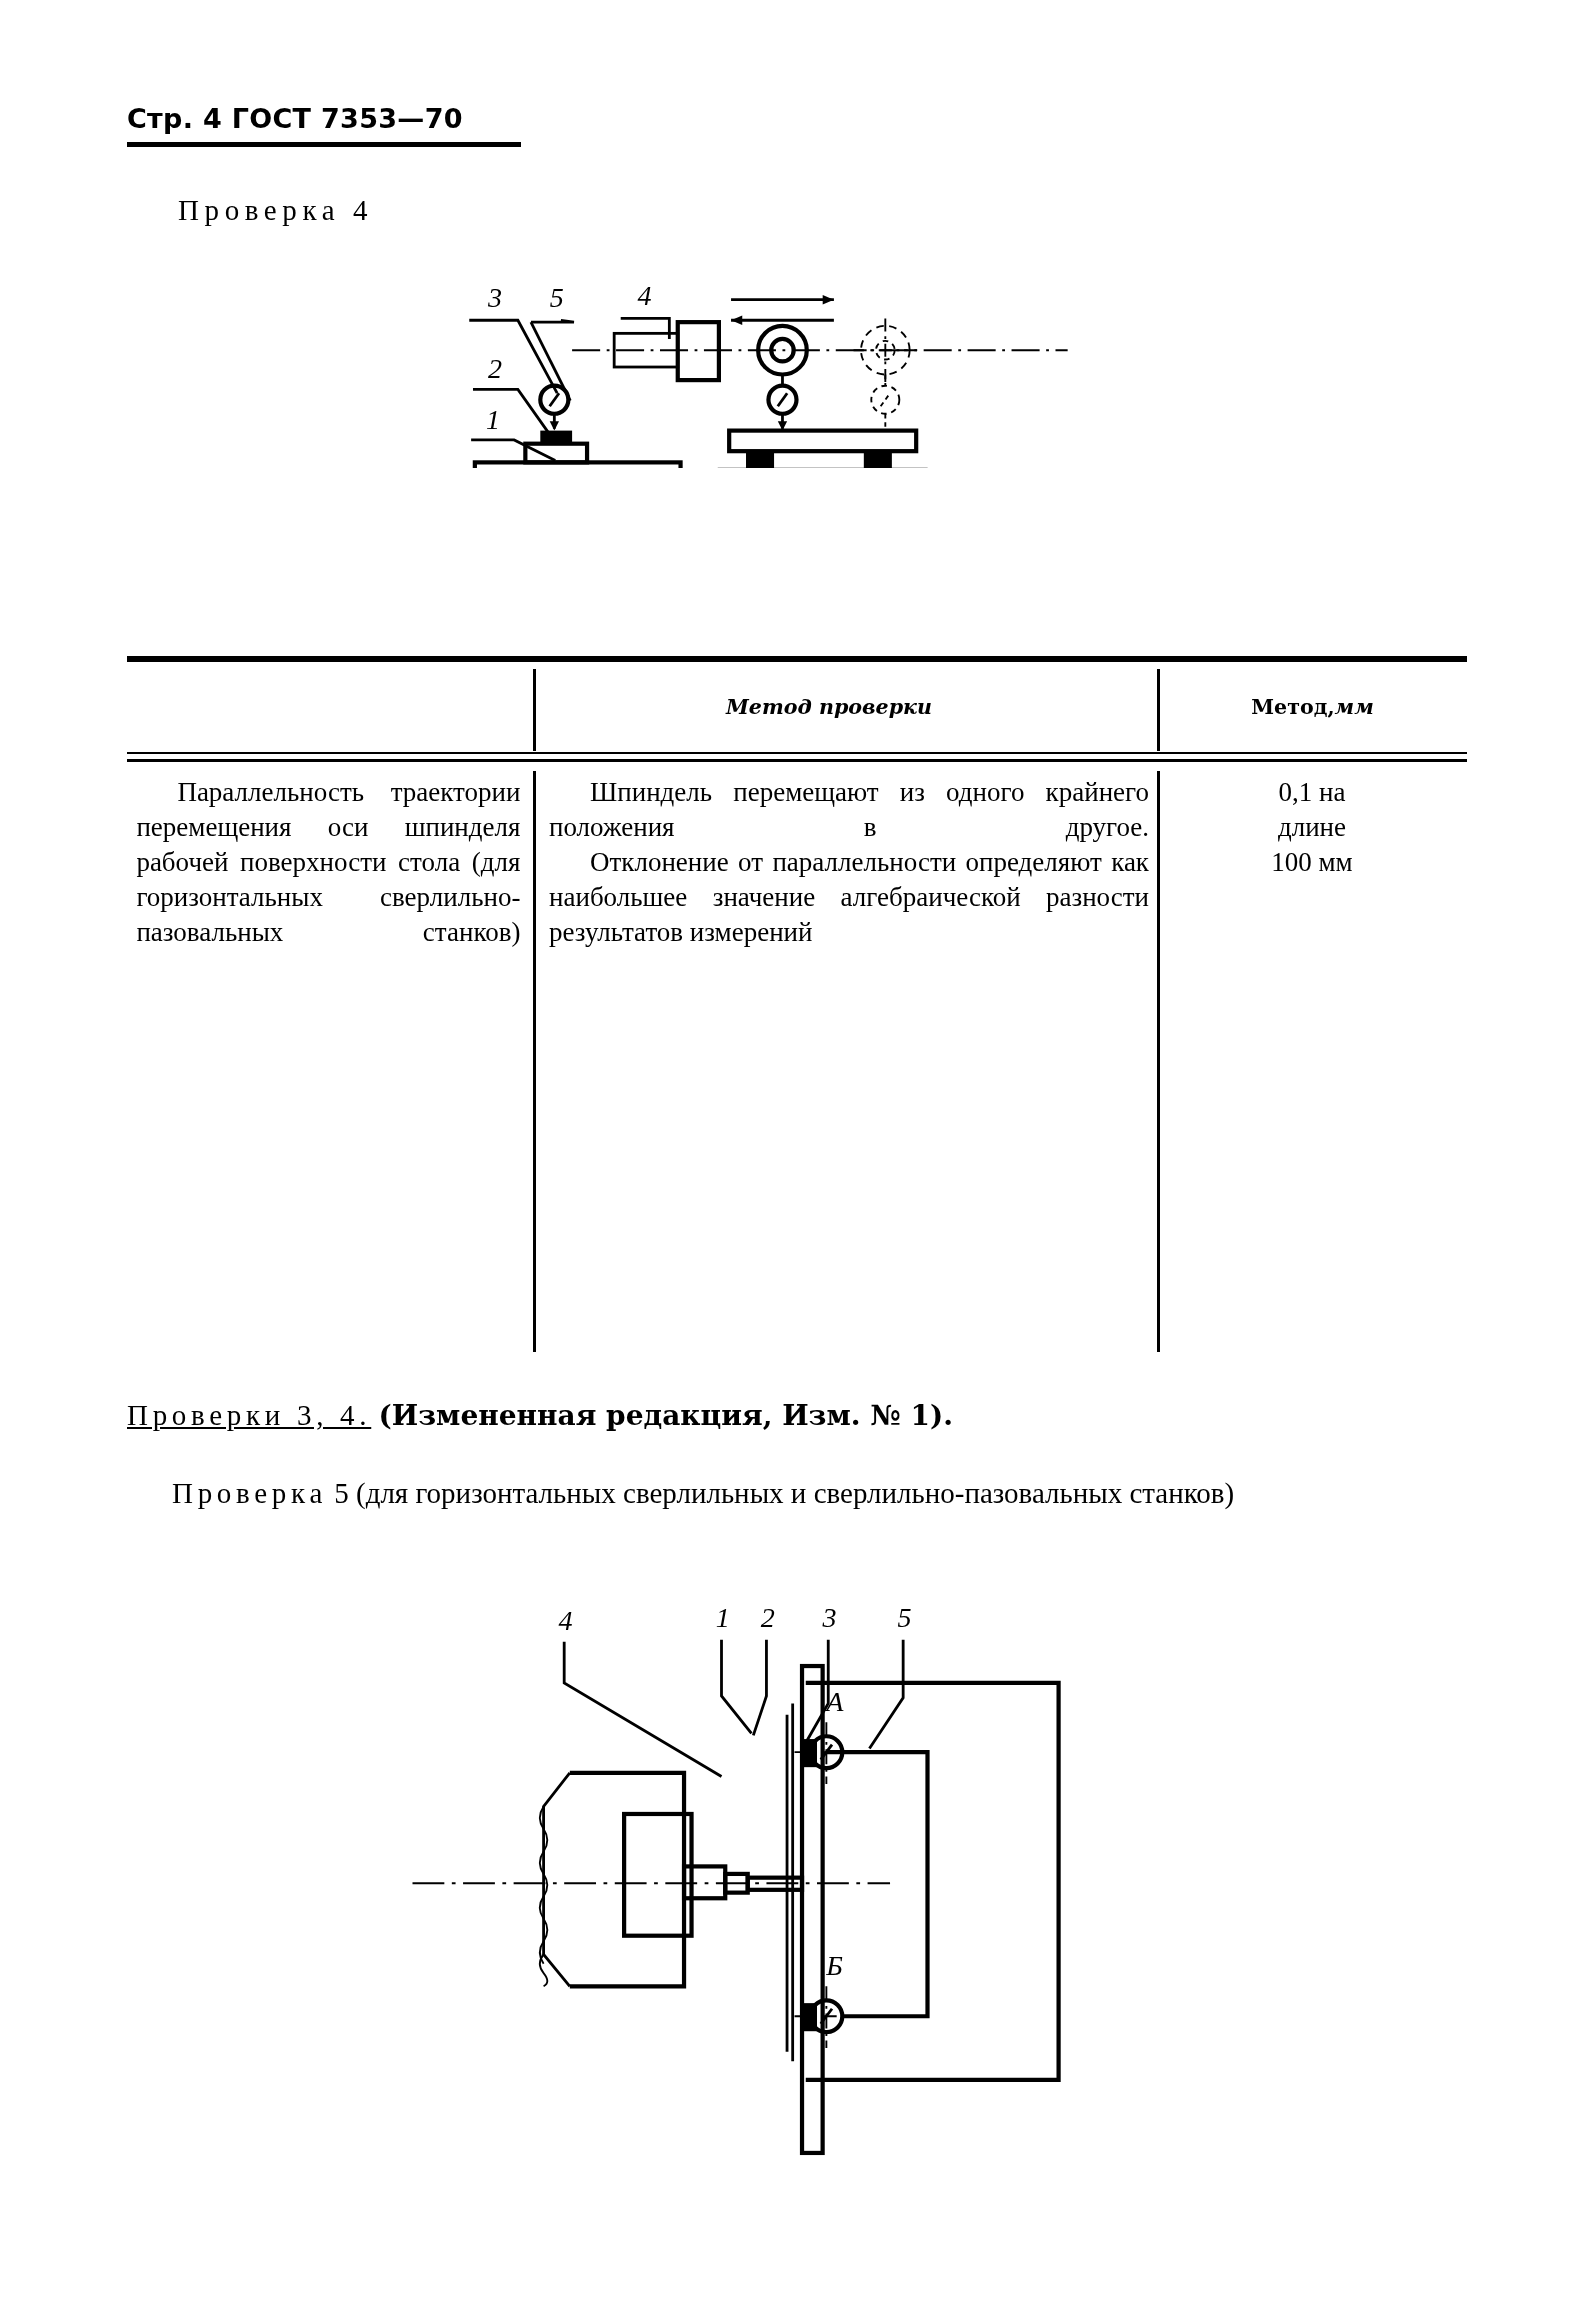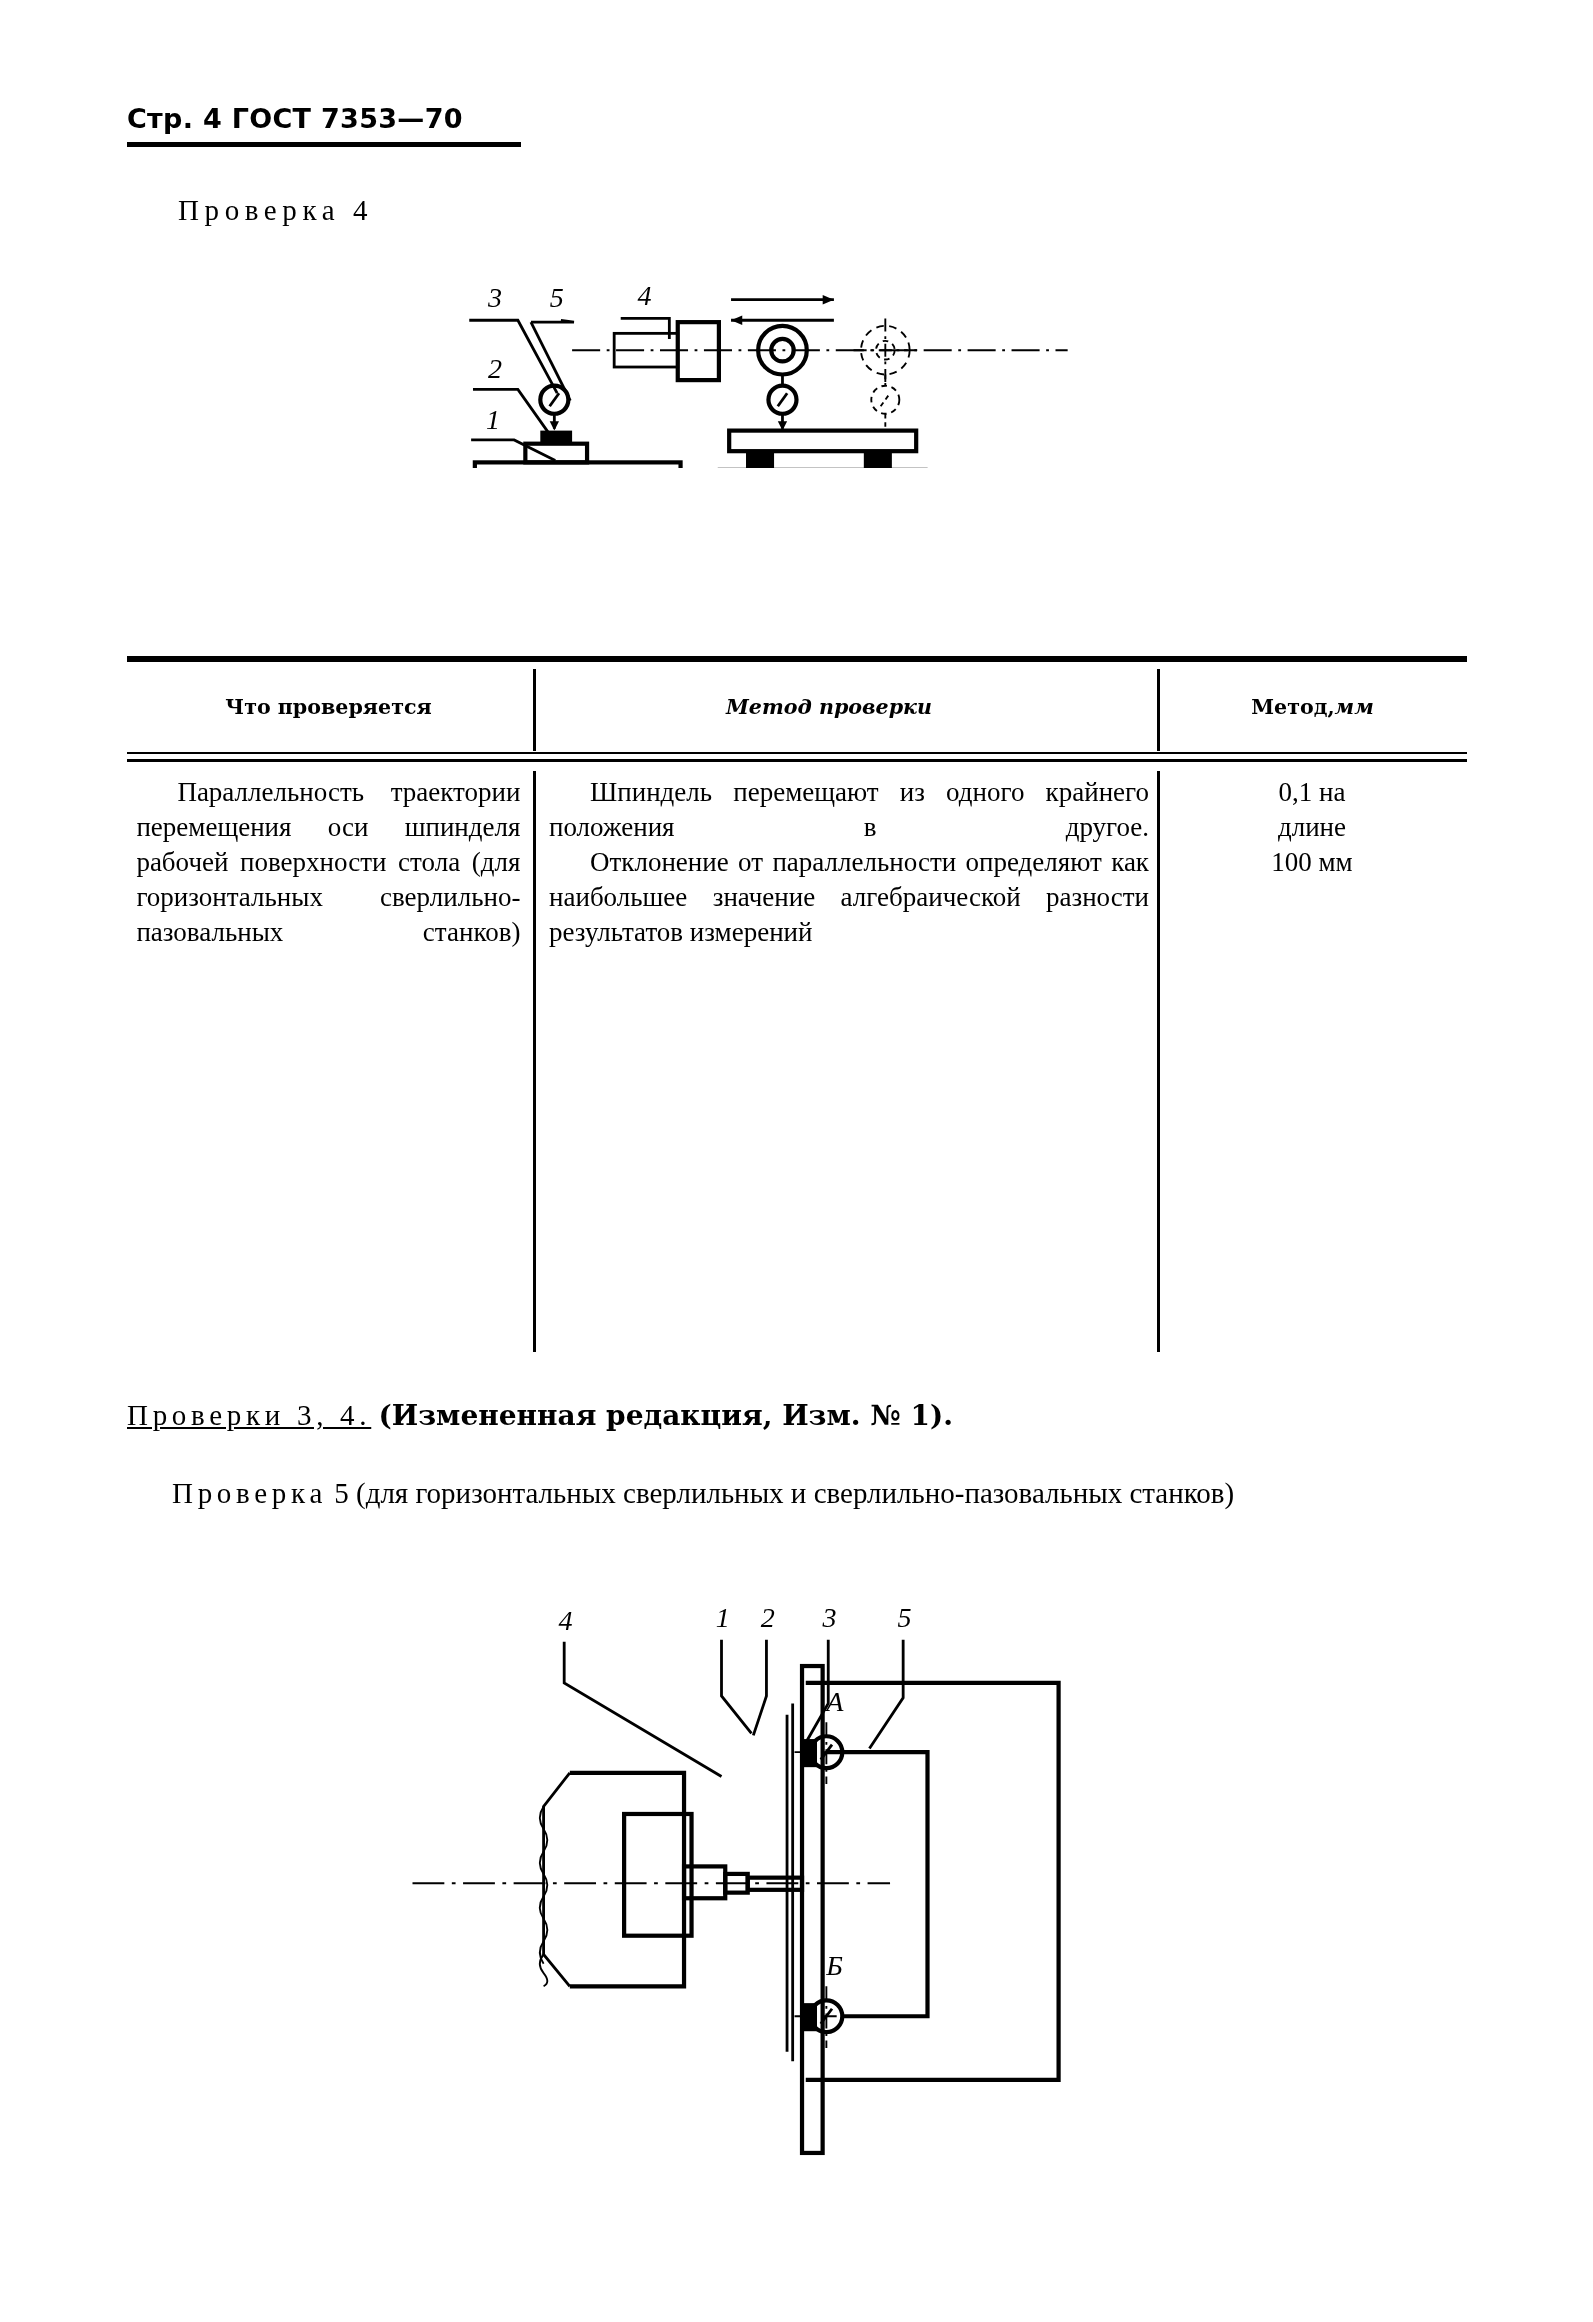--- a/index.html
+++ b/index.html
@@ -172,21 +172,20 @@
       <path class="lnthin" d="M278,236 q11,-9 22,0 q11,9 22,0 q11,-9 22,0 q11,9 22,0 q11,-9 22,0 q11,9 22,0 q11,-9 22,0 q11,9 22,0 q11,-9 22,0 q11,9 22,0"></path>
     </svg>
   </div>
 
   <div class="tbl">
     <div class="rule-thick"></div>
 
     <div class="thead">
       <div class="vline" style="left:406px;top:7.5px;height:82px;"></div>
       <div class="vline" style="left:1030px;top:7.5px;height:82px;"></div>
-      <div class="cell col1">Что проверяется</div>
       <div class="cell col2">Метод проверки</div>
       <div class="cell col3">
         <span>Метод, </span>
           <i>мм</i>
       </div>
     </div>
 
     <div class="rule-thin"></div>
     <div class="rule-gap"></div>
     <div class="rule-thin"></div>

